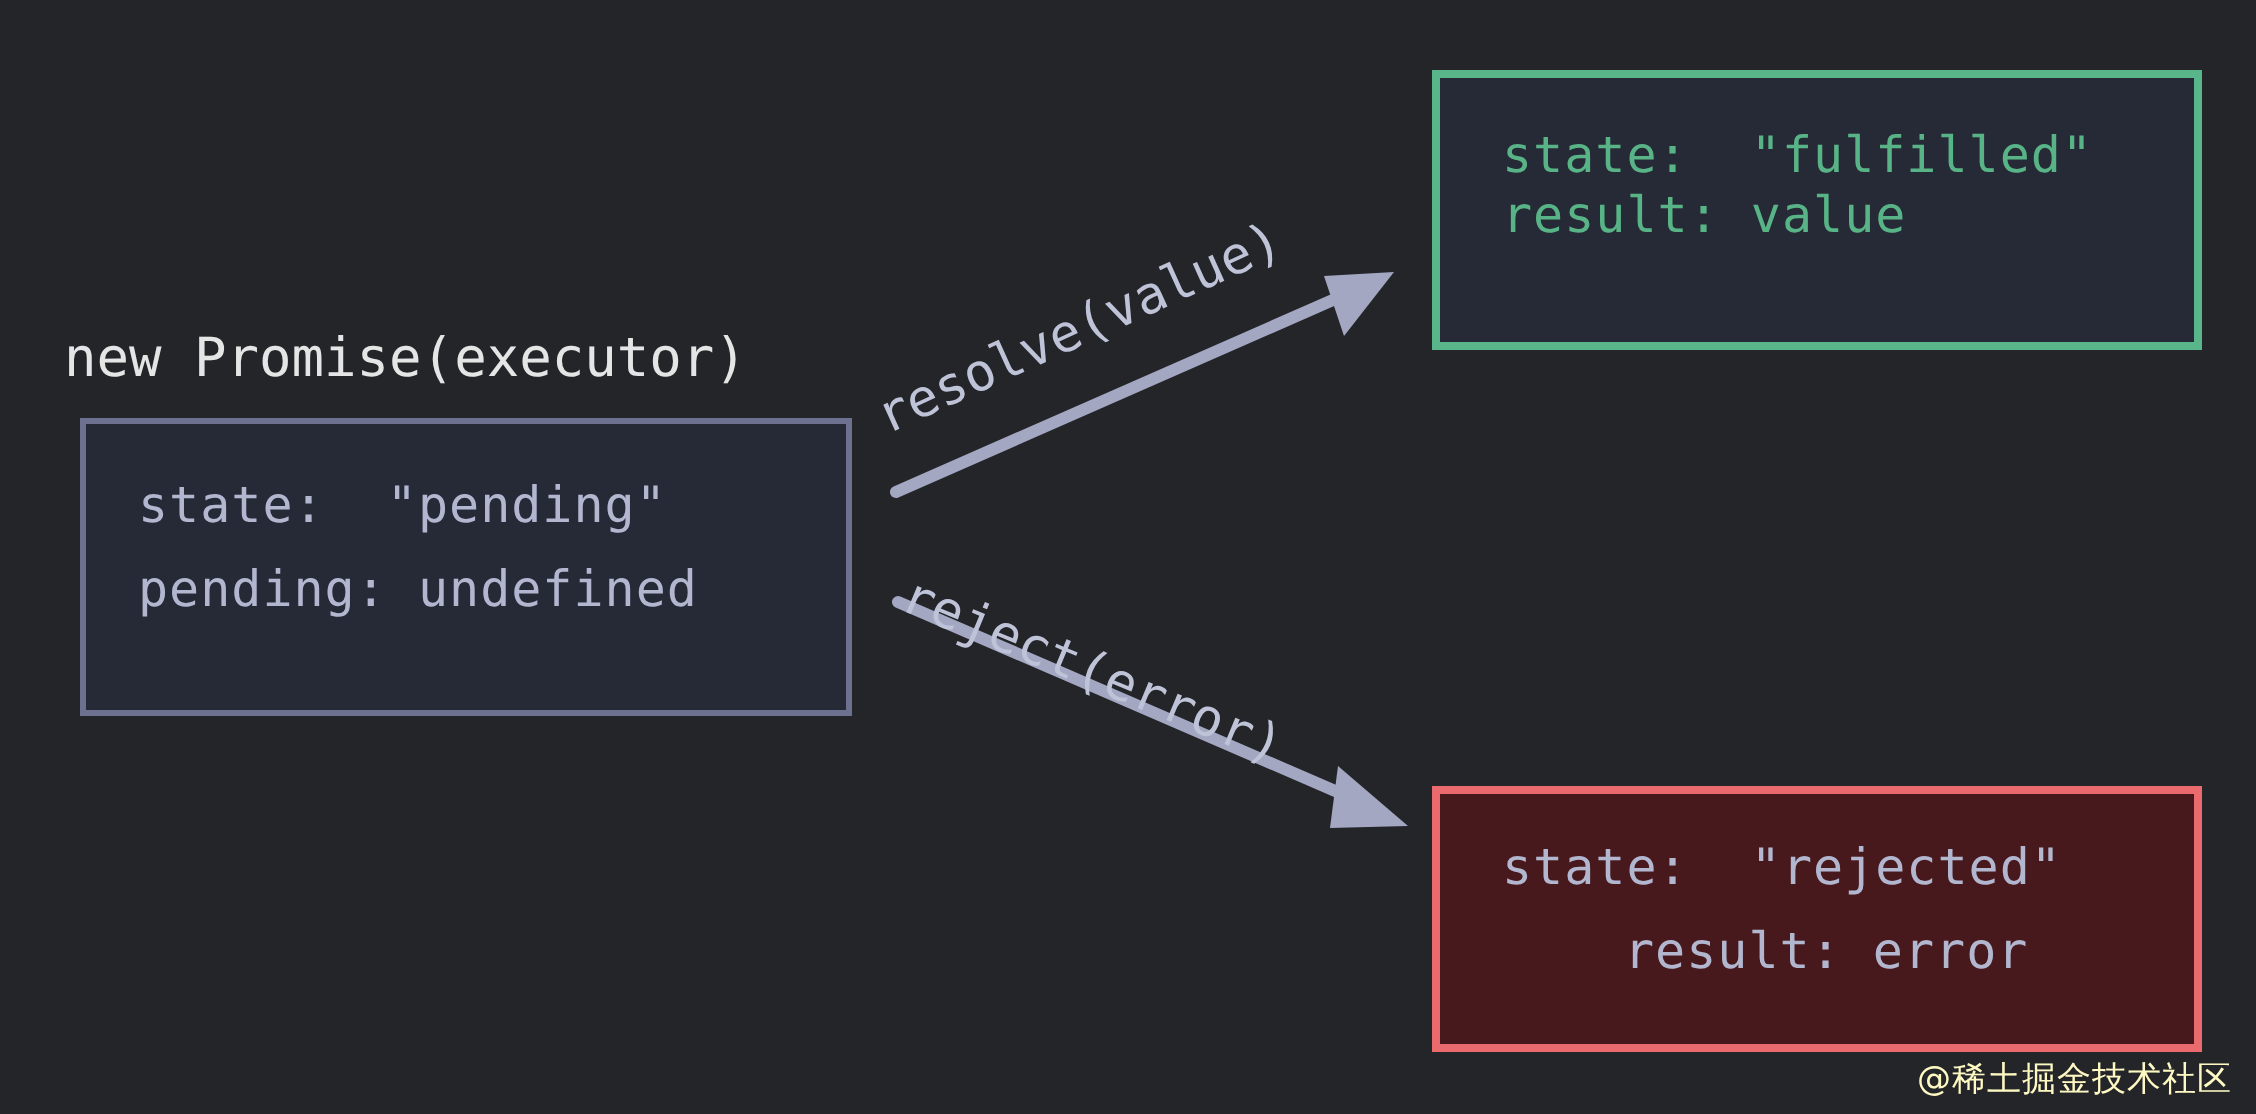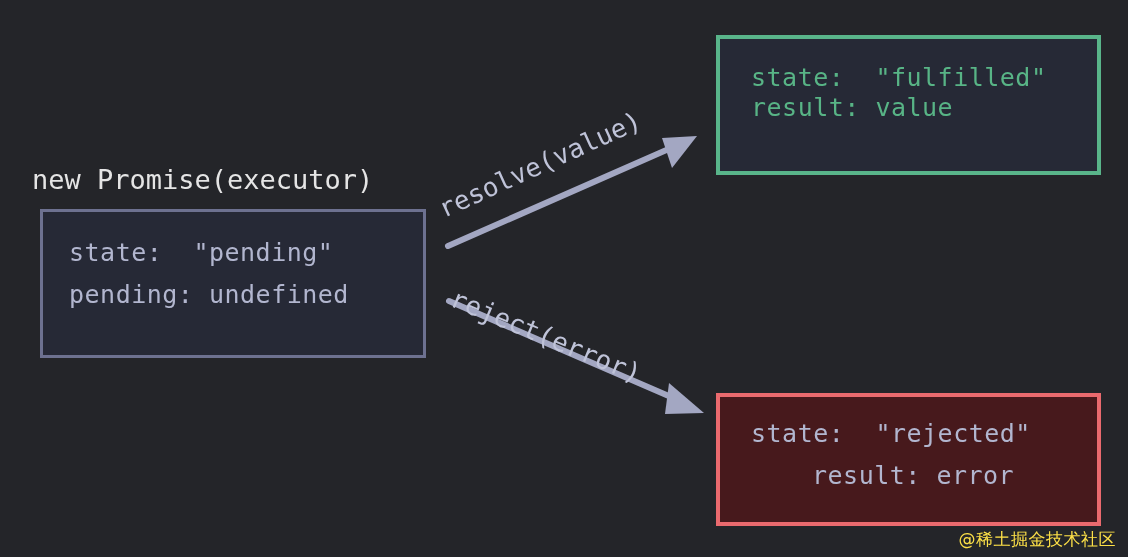--- a/index.html
+++ b/index.html
@@ -113,21 +113,21 @@
     transform-origin: left center;
     transform: rotate(22.5deg);
   }
 
   
   .watermark {
     position: absolute;
     right: 12px;
     bottom: 6px;
     font-size: 17px;
-    color: #fde047;
+    color: #fef9c3;
     font-family: "DejaVu Sans", "Liberation Sans", sans-serif;
     letter-spacing: 0.5px;
   }
 </style>
 </head>
 <body>
 
 <div id="canvas">
 
   <div class="promise-title">new Promise(executor)</div>

